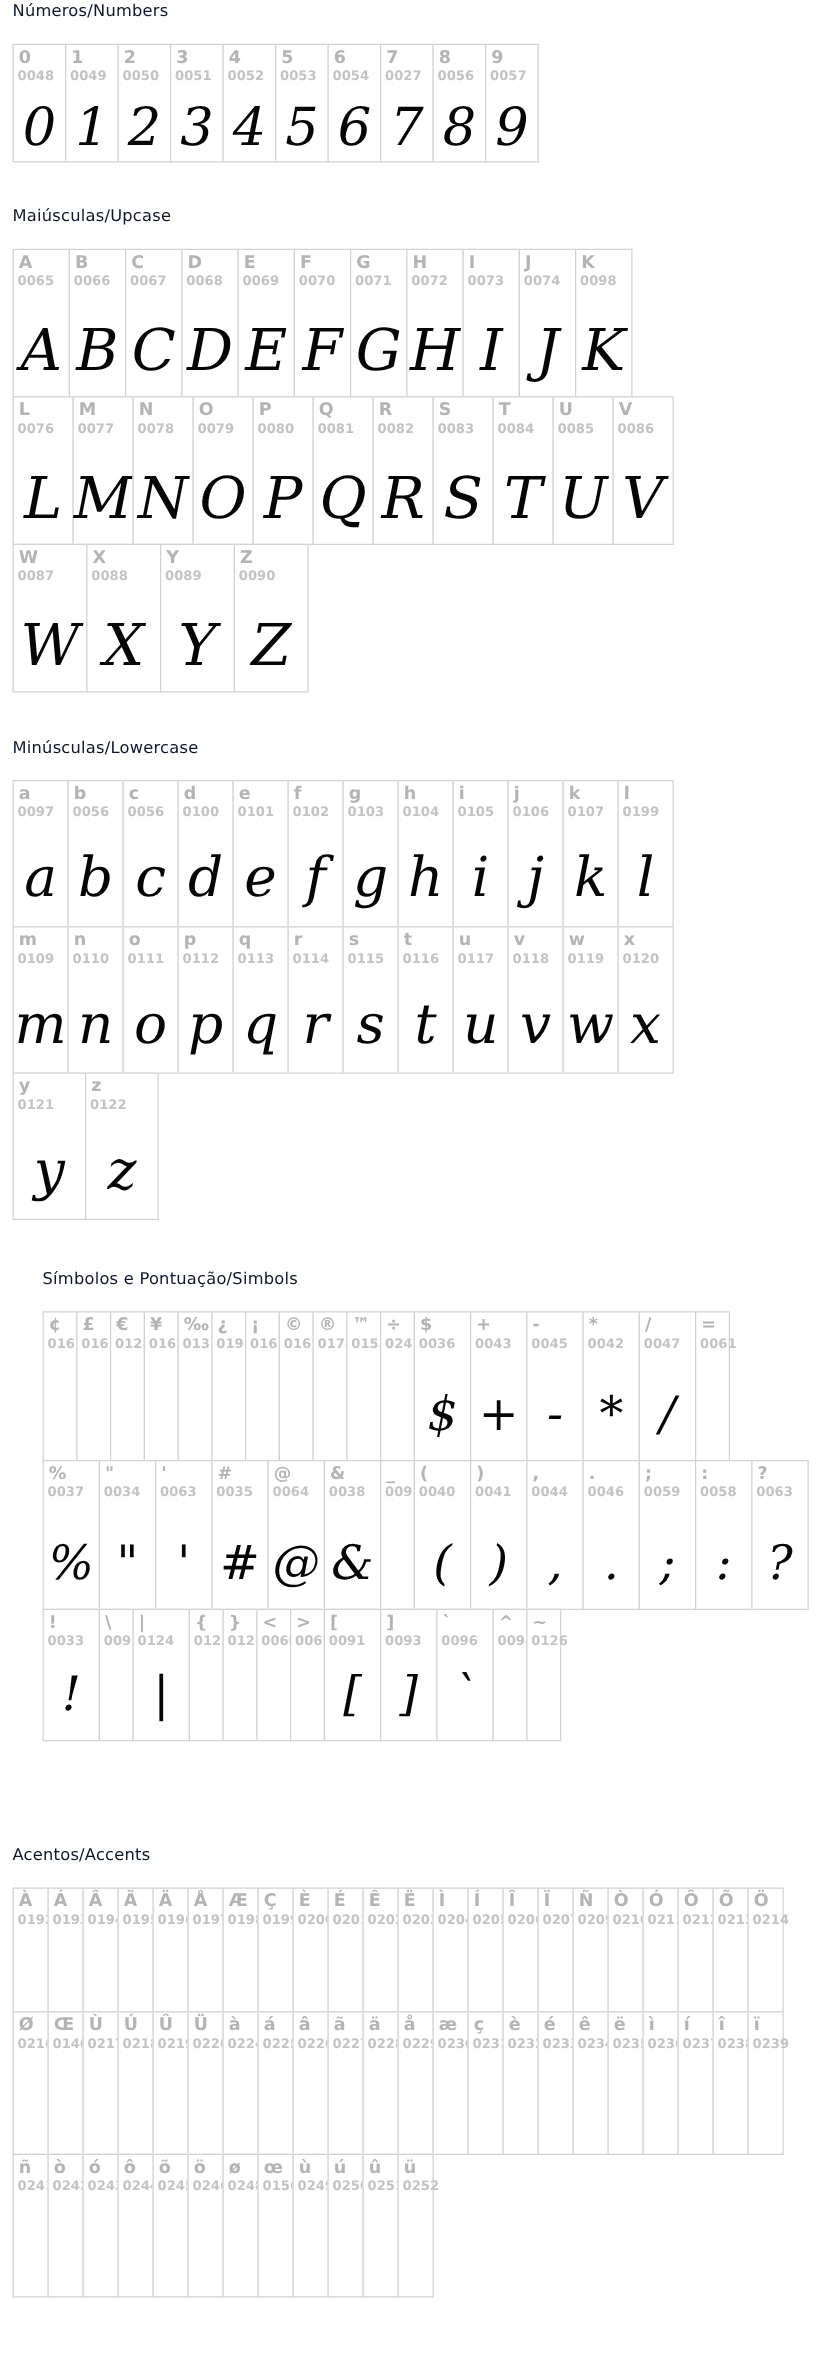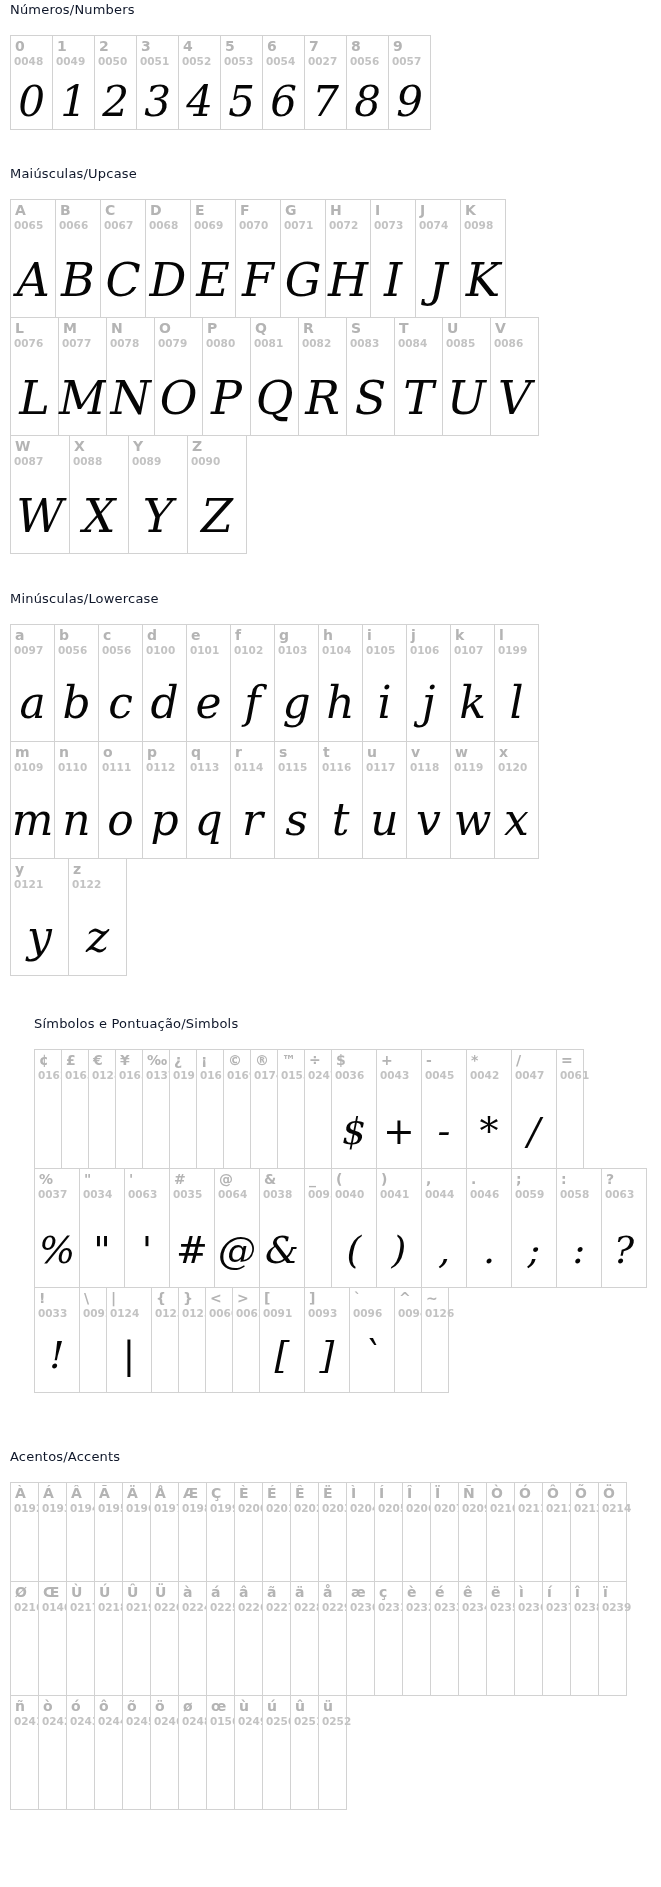--- a/index.html
+++ b/index.html
@@ -3,21 +3,21 @@
 <meta charset="utf-8">
 <style>
   html,body{margin:0;padding:0;background:#fff;}
   body{width:661px;height:1887px;overflow:hidden;font-family:"DejaVu Sans",sans-serif;}
   main{padding:2px 0 0 10px;}
   .charmap-section{margin:0;}
   .sec-title{font-size:13px;font-weight:normal;color:#0f172a;margin:0 0 18px 0;letter-spacing:.2px;}
   #sec-upcase{margin-top:36px;}
   #sec-lowercase{margin-top:37px;}
   #sec-symbols{margin-top:40px;margin-left:24px;}
-  #sec-accents{margin-top:56px;}
+  #sec-accents{margin-top:84px;}
   .rows{display:block;}
   .row{display:flex;}
   .row + .row{margin-top:-1px;}
   .cell{position:relative;box-sizing:border-box;border:1px solid #d2d2d2;background:#fff;flex:0 0 auto;}
   .cell + .cell{margin-left:-1px;}
   .cell-char{font-size:14px;font-weight:bold;color:#b4b4b4;padding:2px 0 0 4px;line-height:1.15;}
   .cell-code{font-size:10.5px;font-weight:bold;color:#c3c3c3;padding:1px 0 0 3px;}
   .cell-glyph{position:absolute;left:0;right:0;bottom:8px;text-align:center;
     font-family:"DejaVu Serif",serif;font-style:italic;font-size:44px;line-height:1;
     color:#050505;white-space:nowrap;pointer-events:none;}

